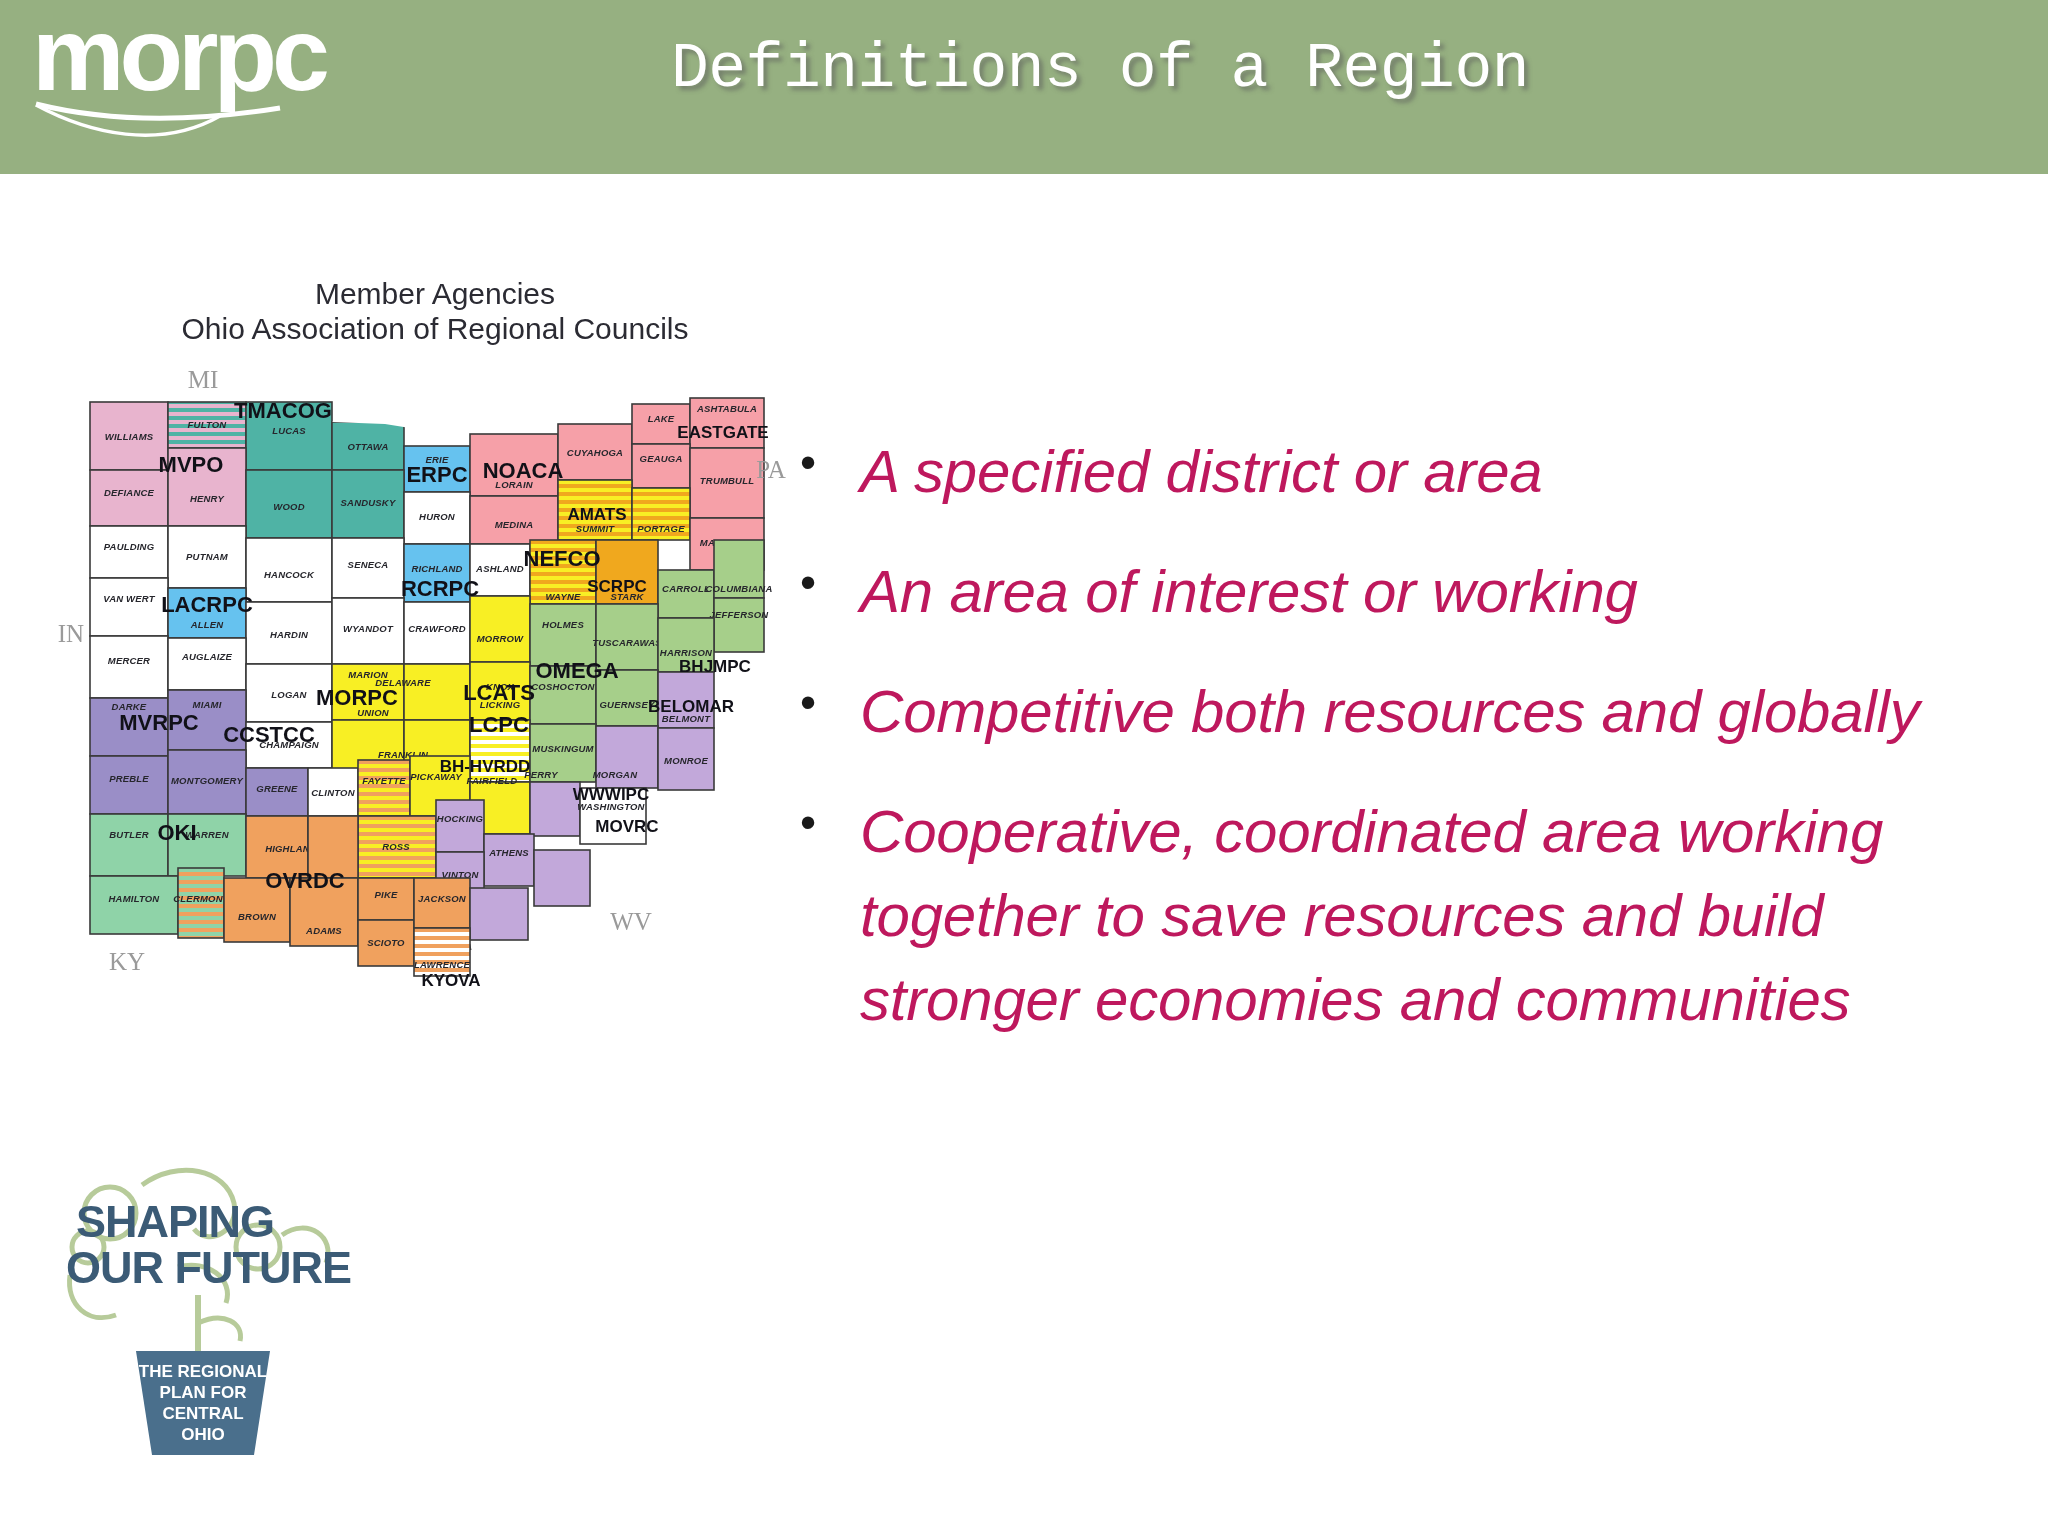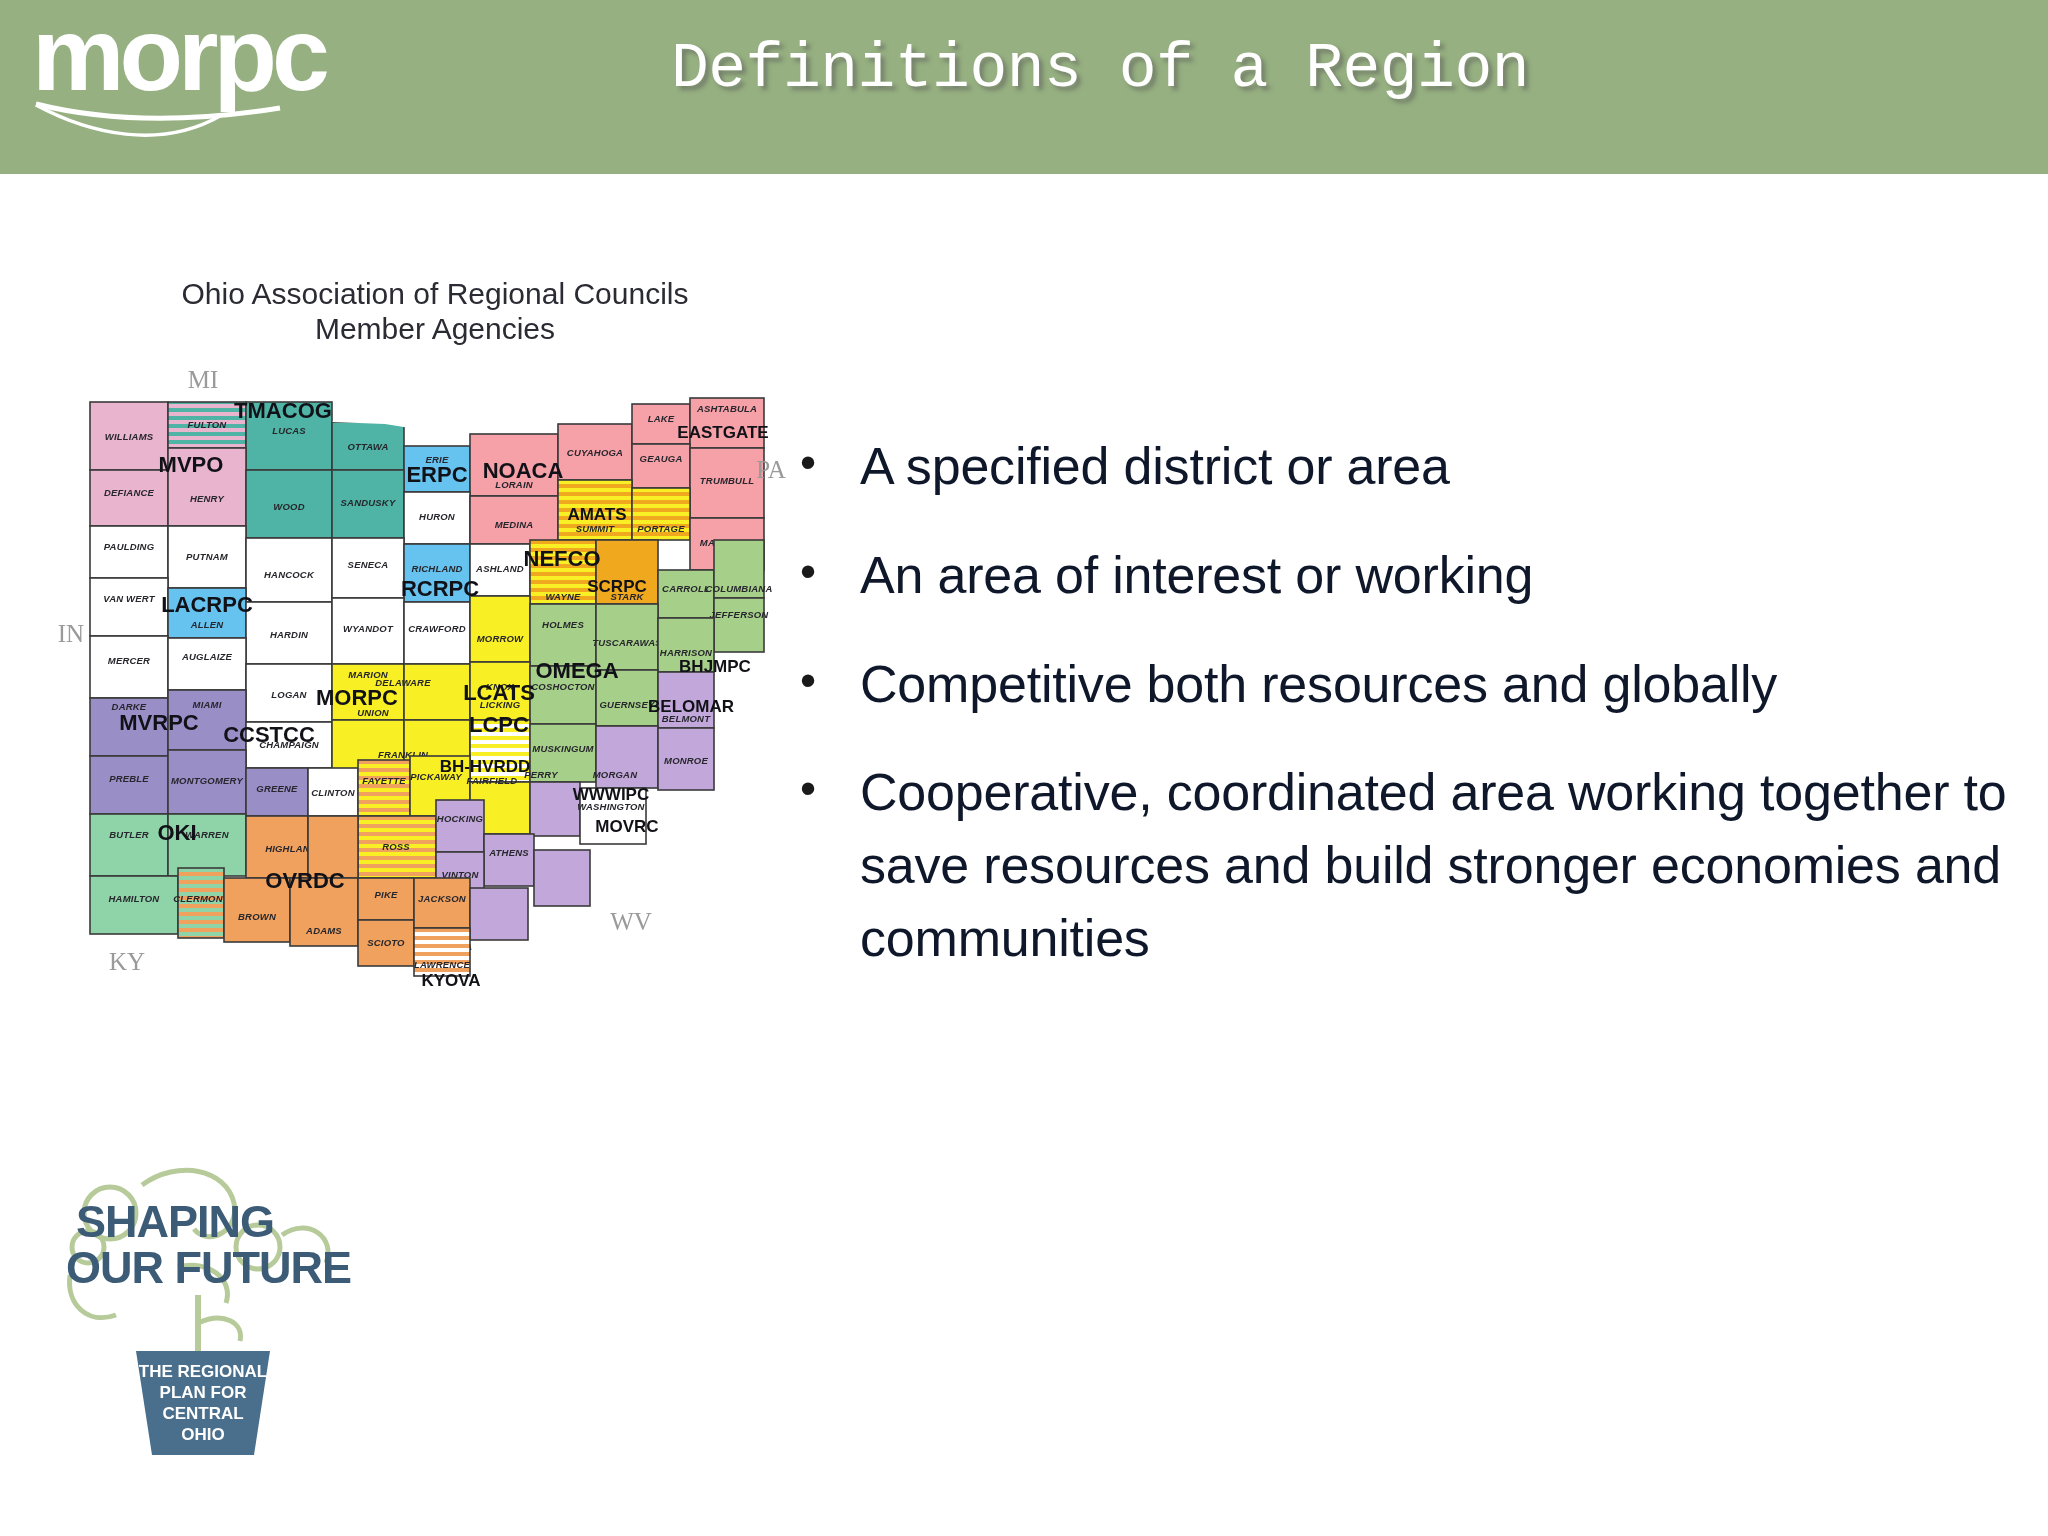--- a/index.html
+++ b/index.html
@@ -74,22 +74,23 @@
     display:flex; align-items:flex-start;
     margin-bottom:36px;
   }
   .bullet-dot {
     flex:0 0 70px;
     font-size:46px; line-height:64px; color:#1a1a1a;
     text-align:left; padding-left:10px;
   }
   .bullet-text {
     flex:1 1 auto;
-    font-size:52px; line-height:1.40; color:#0f172a;
+    font-size:60px; line-height:1.40; color:#be185d;
     letter-spacing:-0.2px;
+    font-style:italic;
   }
 
   
   #sof-logo {
     position:absolute; left:58px; top:1155px; width:300px; height:340px;
   }
   #sof-logo svg { display:block; }
 </style>
 </head>
 <body>
@@ -104,22 +105,22 @@
     </svg>
   </div>
 
   <div id="slide-title">Definitions of a Region</div>
 </div>
 <div id="header-rule"></div>
 
 <div id="map-panel">
 
   <div id="map-caption">
+    <div>Member Agencies</div>
     <div>Ohio Association of Regional Councils</div>
-    <div>Member Agencies</div>
   </div>
 
   <div id="map-svg-holder">
     <svg class="mapsvg" width="760" height="700" viewBox="0 0 760 700">
       <defs>
         <pattern id="stripeTeal" patternUnits="userSpaceOnUse" width="8" height="8">
           <rect width="8" height="8" fill="#e8b4ce"></rect>
           <rect width="8" height="4" fill="#4fb3a5"></rect>
         </pattern>
         <pattern id="stripeYellow" patternUnits="userSpaceOnUse" width="8" height="8">

